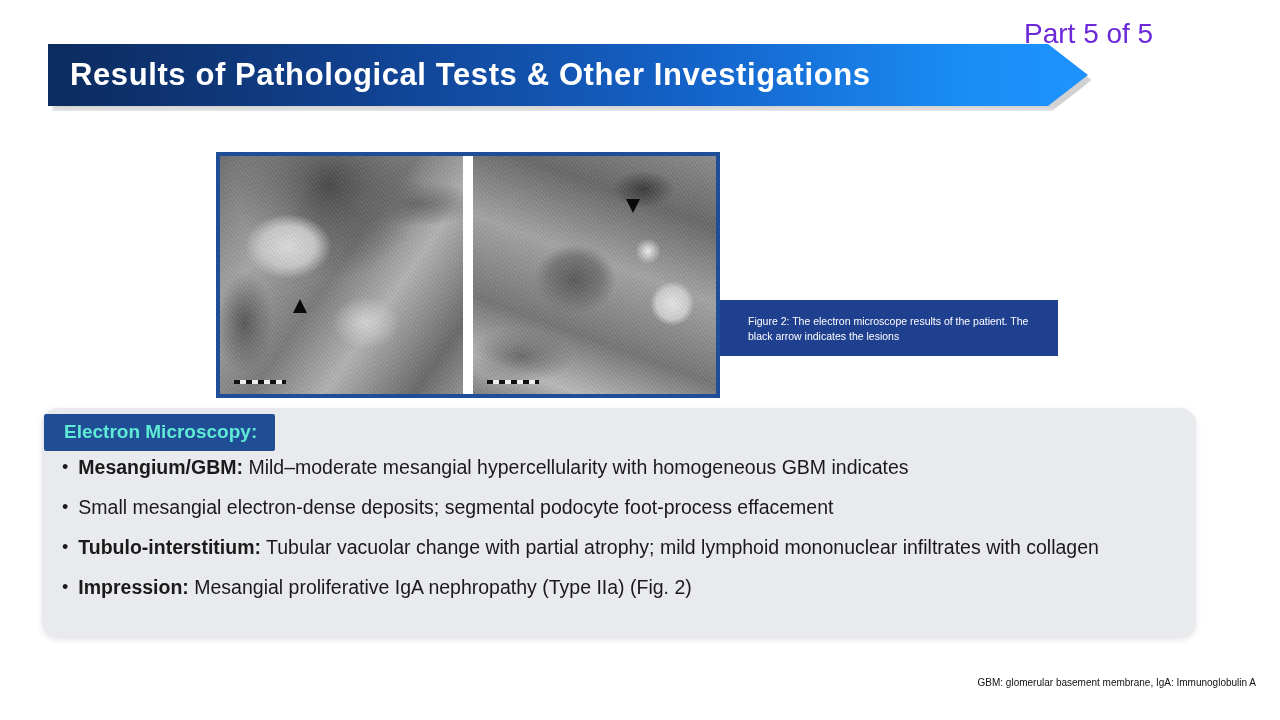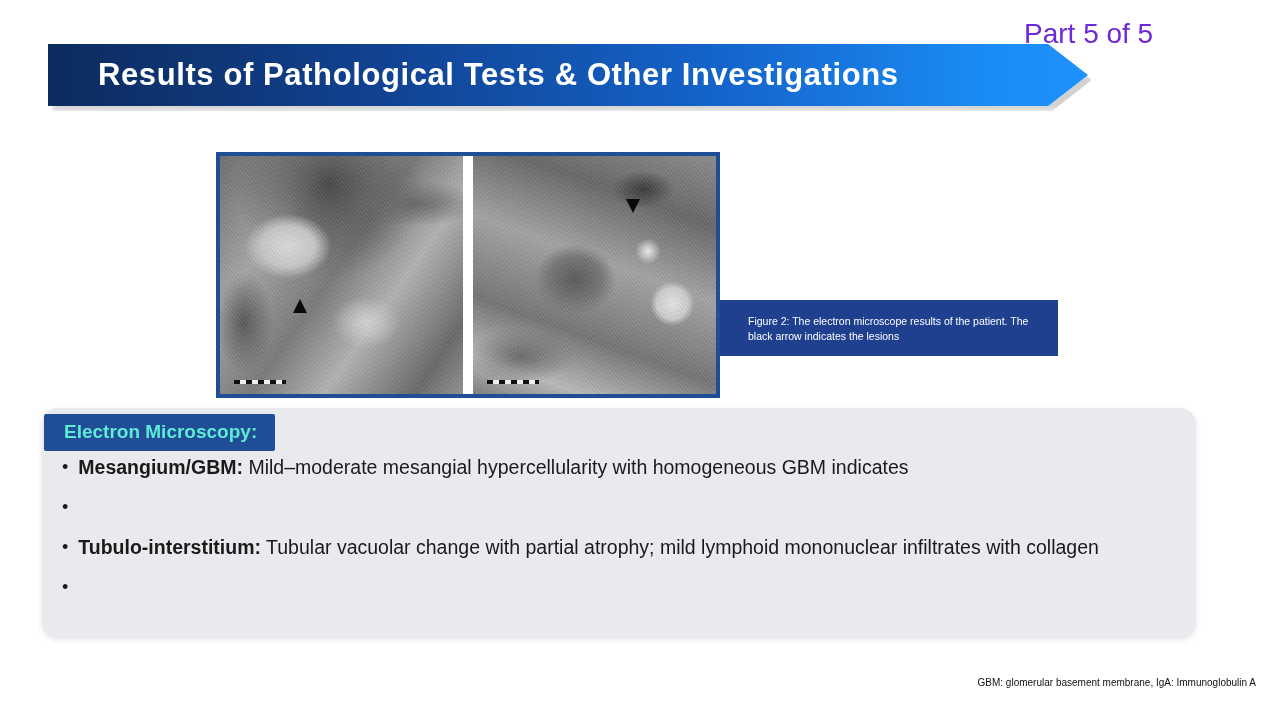--- a/index.html
+++ b/index.html
@@ -26,21 +26,20 @@
   .banner {
     position: absolute;
     left: 0;
     top: 0;
     width: 1040px;
     height: 62px;
     background: linear-gradient(90deg, #0c2b5e 0%, #11418f 30%, #1463c9 62%, #1a8cf5 88%, #1e93ff 100%);
     clip-path: polygon(0 0, 1000px 0, 1040px 31px, 1000px 62px, 0 62px);
     display: flex;
     align-items: center;
-    padding-left: 28px;
   }
   .banner-shadow {
     position: absolute;
     left: 4px;
     top: 5px;
     width: 1040px;
     height: 62px;
     background: rgba(0,0,0,0.18);
     clip-path: polygon(0 0, 1000px 0, 1040px 31px, 1000px 62px, 0 62px);
     filter: blur(3px);
@@ -247,26 +246,28 @@
 
 <div class="bullets">
 
   <div class="bullet">
     <span class="dot">•</span>
     <span class="txt"><b>Mesangium/GBM:</b><span> Mild–moderate mesangial hypercellularity with homogeneous GBM indicates</span></span>
   </div>
 
   <div class="bullet">
     <span class="dot">•</span>
+    <span class="txt"><b></b><span>Small mesangial electron-dense deposits; segmental podocyte foot-process effacement</span></span>
   </div>
 
   <div class="bullet">
     <span class="dot">•</span>
     <span class="txt"><b>Tubulo-interstitium:</b><span> Tubular vacuolar change with partial atrophy; mild lymphoid mononuclear infiltrates with collagen</span></span>
   </div>
 
   <div class="bullet">
     <span class="dot">•</span>
+    <span class="txt"><b>Impression:</b><span> Mesangial proliferative IgA nephropathy (Type IIa) (Fig. 2)</span></span>
   </div>
 
 </div>
 
 <div class="footnote">GBM: glomerular basement membrane, IgA: Immunoglobulin A</div>
 
 </body></html>

